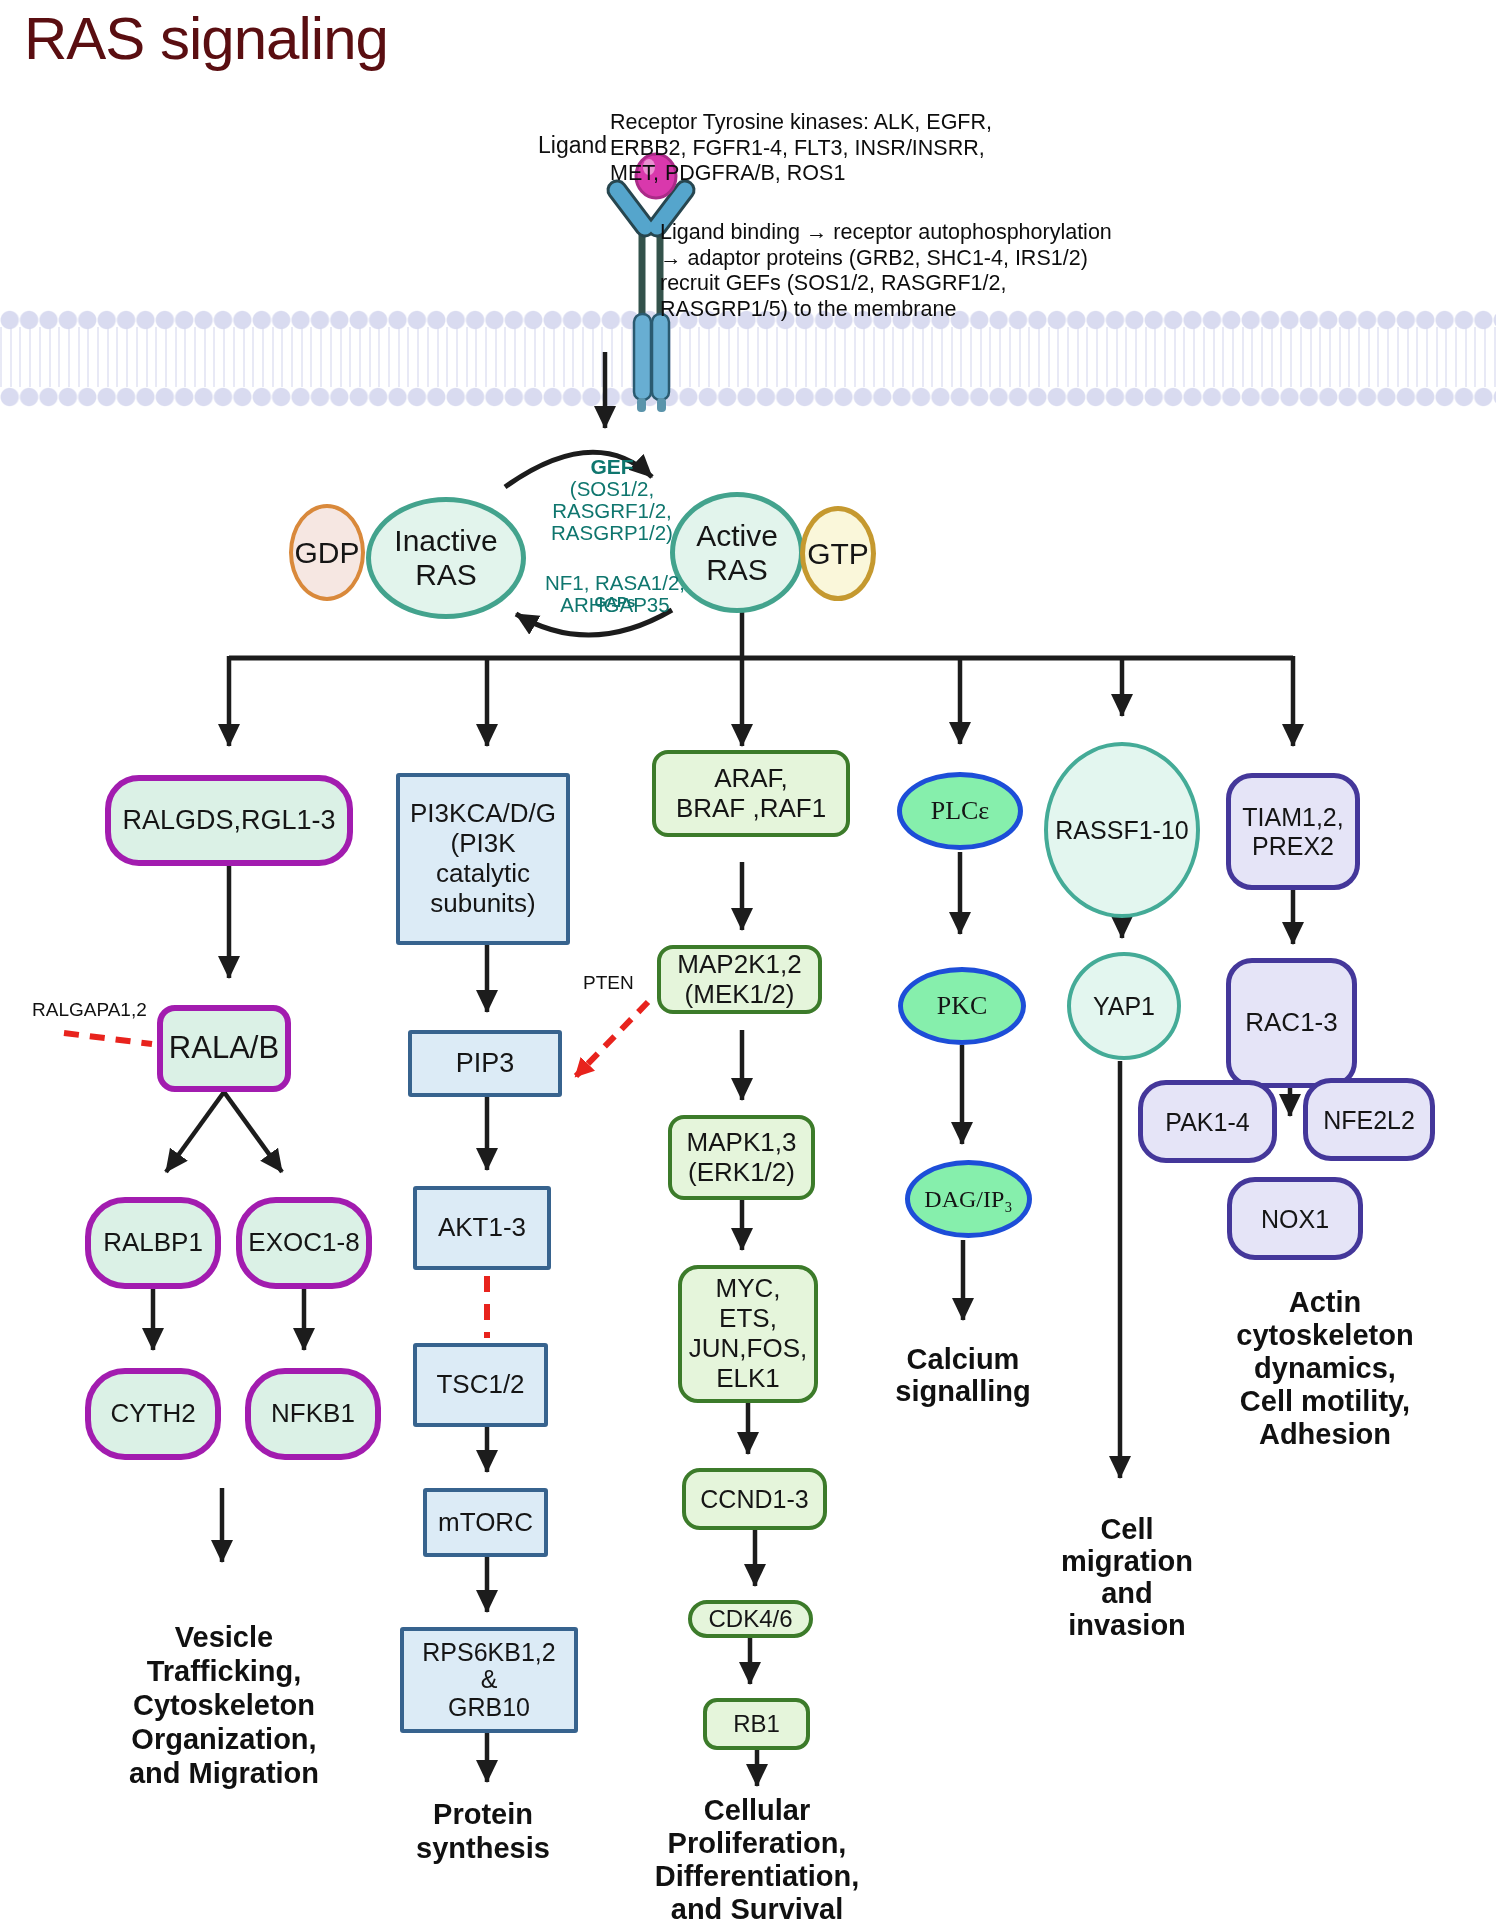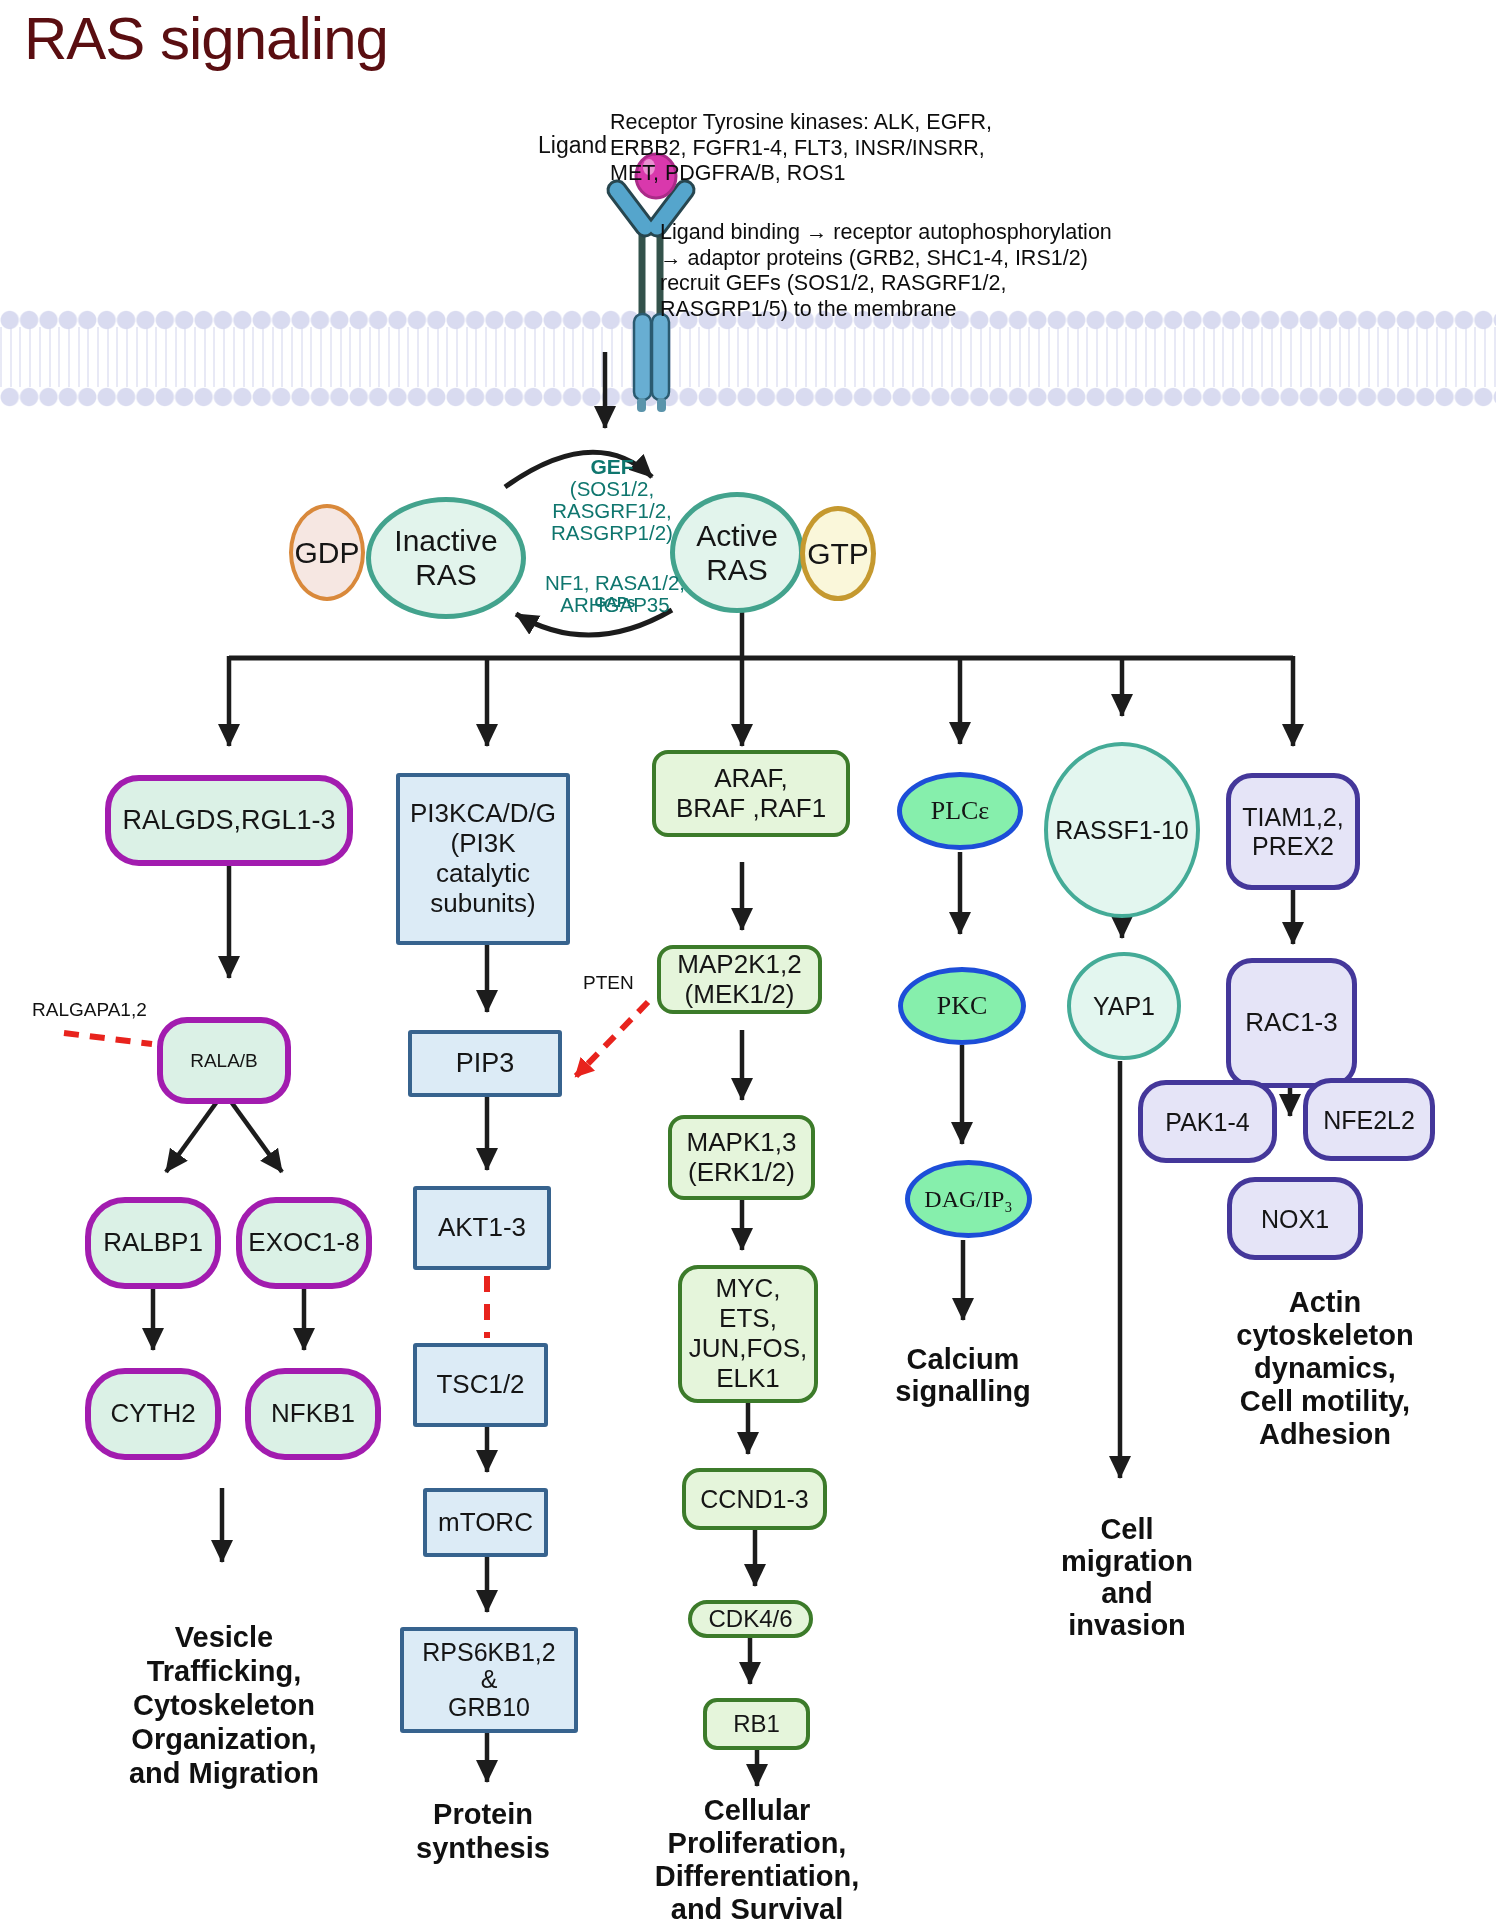--- a/index.html
+++ b/index.html
@@ -139,21 +139,21 @@
   <div class="cycletext" style="left:542px;top:455px;width:140px;font-size:21px;font-weight:bold;">GEF</div>
   <div class="cycletext" style="left:527px;top:478px;width:170px;font-size:20.5px;line-height:1.07;">(SOS1/2,
 RASGRF1/2,
 RASGRP1/2)</div>
   <div class="cycletext" style="left:540px;top:549px;width:150px;font-size:15px;font-weight:bold;margin-top:44px;">GAPs</div>
   <div class="cycletext" style="left:525px;top:572px;width:180px;font-size:20.5px;line-height:1.07;">NF1, RASA1/2,
 ARHGAP35</div>
 
   <div class="nd mint" style="left:105px;top:775px;width:248px;height:91px;border-radius:34px;font-size:27px;">RALGDS,RGL1-3</div>
   <div class="small-label" style="left:32px;top:999px;">RALGAPA1,2</div>
-  <div class="nd mint" style="left:157px;top:1005px;width:134px;height:87px;border-radius:30px;font-size:19px;margin-top:12px;">RALA/B</div>
+  <div class="nd mint" style="left:157px;top:1005px;width:134px;height:87px;border-radius:18px;font-size:31px;">RALA/B</div>
   <div class="nd mint" style="left:85px;top:1197px;width:136px;height:92px;border-radius:40px;font-size:26px;">RALBP1</div>
   <div class="nd mint" style="left:236px;top:1197px;width:136px;height:92px;border-radius:40px;font-size:26px;">EXOC1-8</div>
   <div class="nd mint" style="left:85px;top:1368px;width:136px;height:92px;border-radius:40px;font-size:26px;">CYTH2</div>
   <div class="nd mint" style="left:245px;top:1368px;width:136px;height:92px;border-radius:40px;font-size:26px;">NFKB1</div>
   <div class="outcome" style="left:74px;top:1620px;width:300px;font-size:29px;line-height:34px;">Vesicle
 Trafficking,
 Cytoskeleton
 Organization,
 and Migration</div>
 

